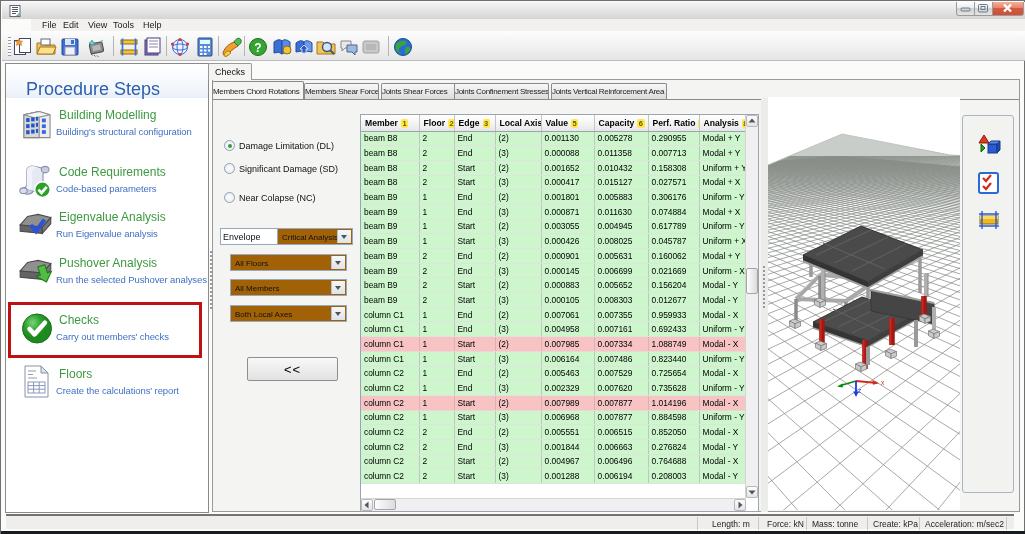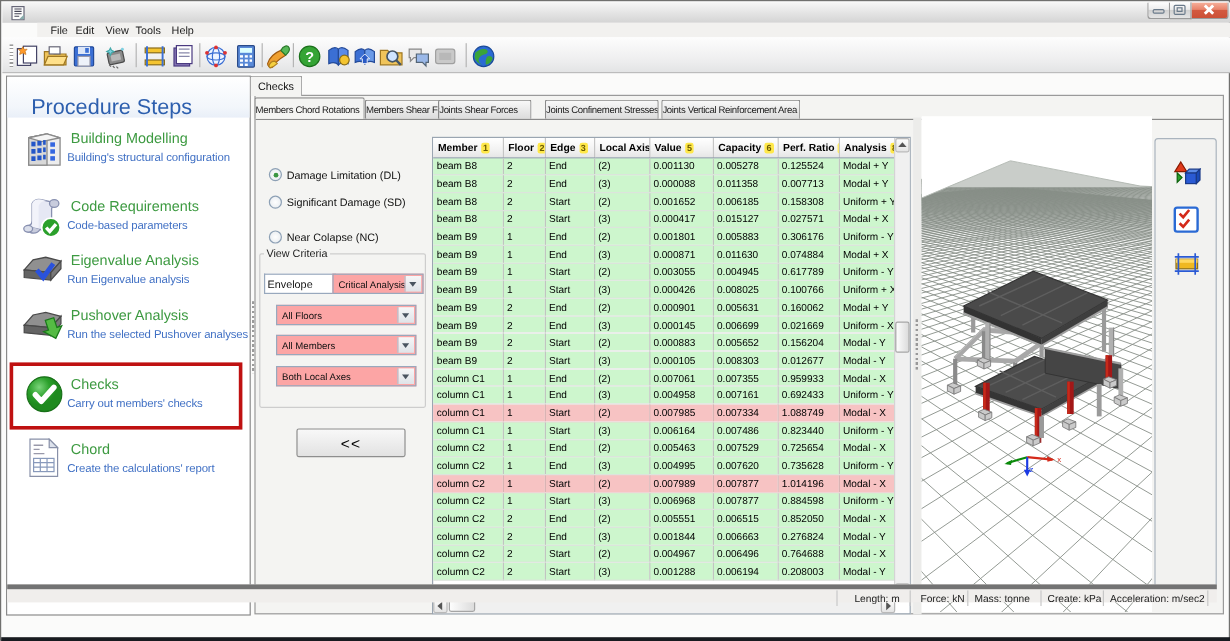--- a/index.html
+++ b/index.html
@@ -48,21 +48,21 @@
   white-space:nowrap; overflow:hidden; letter-spacing:-0.3px; }
 .stab.active { top:1px; height:18px; background:#f4f4f2; z-index:3; padding-top:5px; }
 #stabline { position:absolute; left:0; top:19px; width:806px; height:1px; background:#8a8a8a; }
 .fieldset { position:absolute; border:1px solid #cdcdcd; border-radius:2px; }
 .flabel { position:absolute; top:-6px; left:3px; background:#f4f4f2; font-size:9px; color:#222; padding:0 2px; }
 .radio { position:absolute; width:11px; height:11px; border-radius:50%;
   border:1px solid #8da0b5; background:radial-gradient(#fefefe,#e4e9ee); }
 .radio.sel::after { content:""; position:absolute; left:2.5px; top:2.5px; width:4px; height:4px;
   border-radius:50%; background:#3b9642; }
 .rlabel { position:absolute; font-size:9px; color:#111; white-space:nowrap; }
-.combo { position:absolute; height:17px; background:#fca5a5; border:1px solid #98a8bd;
+.combo { position:absolute; height:17px; background:#a16207; border:1px solid #98a8bd;
   font-size:8px; color:#111; padding:4px 0 0 4px; }
 .combo .arr { position:absolute; right:1px; top:1px; width:14px; height:13px;
   background:linear-gradient(#f6f7f8,#dfe3e8); border-left:1px solid #b9c3cf; }
 .combo .arr::after { content:""; position:absolute; left:3px; top:5px;
   border-left:3.5px solid transparent; border-right:3.5px solid transparent; border-top:4px solid #4a5460; }
 #btnback { position:absolute; left:34px; top:277px; width:91px; height:24px;
   background:linear-gradient(#f8f8f8,#e2e2e2); border:1px solid #8e8e8e; border-radius:2px;
   font-size:13px; text-align:center; padding-top:4px; letter-spacing:1px; }
 
 #tablewrap { position:absolute; left:147px; top:34px; width:399px; height:398px;
@@ -75,22 +75,22 @@
 tr.bad td { background:#f7c3c3; border-right-color:#d9b3b3; border-bottom-color:#eed5d5; }
 .sn { color:#6a5a00; background:#ffe84a; font-size:7.5px; padding:0 1.5px; margin-left:3px; border-radius:2px; }
 .vsb { position:absolute; width:13px; background:#f0f0f0; border-left:1px solid #d4d4d4; }
 .sbtn { position:absolute; width:12px; height:12px; background:linear-gradient(#fdfdfd,#e4e4e4);
   border:1px solid #b9b9b9; border-radius:2px; }
 .sthumb { position:absolute; background:linear-gradient(90deg,#fdfdfd,#dcdcdc); border:1px solid #a5a5a5; border-radius:2px; }
 #vsplit { position:absolute; left:548px; top:18px; width:7px; height:414px; background:#ececea; }
 #view3d { position:absolute; left:555px; top:17px; width:192px; height:413px; background:#fff; }
 #iconbar { position:absolute; left:749px; top:35px; width:52px; height:378px;
   background:#f2f2f0; border:1px solid #aab4be; border-radius:3px; }
-#status { position:absolute; left:5px; top:486px; width:1008px; height:15px;
-  background:#f0eeec; border-top:4px solid #737373; font-size:9.5px; color:#222; }
+#status { position:absolute; left:5px; top:513px; width:1008px; height:15px;
+  background:#f0eeec; border-top:2px solid #737373; font-size:9.5px; color:#222; }
 #status span { position:absolute; top:3px; font-size:8.5px; }
 .ssep { position:absolute; top:1px; width:1px; height:13px; background:#c8c8c8; }
 #botedge { position:absolute; left:0px; top:530px; width:1025px; height:4px; background:#181b20; }
 svg { display:block; }
 </style></head>
 <body>
 <div id="win">
   <div id="title">
     <svg class="abs" style="left:7px;top:3px" width="12" height="12" viewBox="0 0 12 12">
         <rect x="1" y="0.5" width="10" height="11" fill="#fdfdfd" stroke="#667"></rect>
@@ -319,46 +319,43 @@
           <svg width="30" height="36" viewBox="0 0 30 36">
 <path d="M3 2 L19 2 L26 9 L26 33 L3 33 Z" fill="#fff" stroke="#8890a8"></path>
 <path d="M19 2 L19 9 L26 9 Z" fill="#dde2ec" stroke="#8890a8"></path>
 <path d="M6 7 h8 M6 10.5 h5 M6 14 h9" stroke="#99a" stroke-width="1.2"></path>
 <g stroke="#8899bb" fill="none">
               <rect x="6" y="18" width="17" height="11"></rect>
               <path d="M6 21.6 h17 M6 25.2 h17 M11.6 18 v11 M17.2 18 v11"></path>
             </g>
           </svg>
         </span>
-        <div class="t">Chord</div>
+        <div class="t">Floors</div>
         <div class="s">Create the calculations' report</div>
       </div>
     <div id="redbox"></div>
   </div>
 
   <div style="position:absolute;left:209px;top:250px;width:2px;height:60px;background:repeating-linear-gradient(#9a9a9a 0 2px,transparent 2px 4px)"></div>
   <div id="tabzone">
     <div id="ctab">Checks</div>
     <div id="tabpage">
       <div class="stab active" style="left:-1px;width:92px">Members Chord Rotations</div>
       <div class="stab" style="left:91px;width:75px">Members Shear Forces</div>
-      <div class="stab" style="left:152px;width:78px">Joints Shear Forces</div>
+      <div class="stab" style="left:168px;width:78px">Joints Shear Forces</div>
       <div class="stab" style="left:241px;width:95px">Joints Confinement Stresses</div>
       <div class="stab" style="left:338px;width:116px">Joints Vertical Reinforcement Area</div>
       <div id="stabline"></div>
 
       <div class="radio sel" style="left:11px;top:60px"></div>
         <div class="rlabel" style="left:26px;top:61px">Damage Limitation (DL)</div>
       <div class="radio" style="left:11px;top:83px"></div>
         <div class="rlabel" style="left:26px;top:84px">Significant Damage (SD)</div>
       <div class="radio" style="left:11px;top:112px"></div>
         <div class="rlabel" style="left:26px;top:113px">Near Colapse (NC)</div>
-      <div class="fieldset" style="left:3px;top:131px;width:139px;height:129px">
-          <div class="flabel">View Criteria</div>
-        </div>
       <div style="position:absolute;left:7px;top:148px;width:60px;height:17px;background:#fff;border:1px solid #98a8bd;border-right:none"></div>
       <div class="rlabel" style="left:10px;top:152px">Envelope</div>
       <div class="combo" style="left:64px;top:148px;width:76px">Critical Analysis<span class="arr"></span></div>
       <div class="combo" style="left:17px;top:174px;width:117px">All Floors<span class="arr"></span></div>
       <div class="combo" style="left:17px;top:199px;width:117px">All Members<span class="arr"></span></div>
       <div class="combo" style="left:17px;top:225px;width:117px">Both Local Axes<span class="arr"></span></div>
       <div id="btnback">&lt;&lt;</div>
 
       <div id="tablewrap">
         <table>
@@ -375,40 +372,40 @@
               </tr>
             </thead>
             <tbody>
 <tr>
                 <td>beam B8</td>
                 <td>2</td>
                 <td>End</td>
                 <td>(2)</td>
                 <td>0.001130</td>
                 <td>0.005278</td>
-                <td>0.125524</td>
+                <td>0.290955</td>
                 <td>Modal + Y</td>
               </tr>
 <tr>
                 <td>beam B8</td>
                 <td>2</td>
                 <td>End</td>
                 <td>(3)</td>
                 <td>0.000088</td>
                 <td>0.011358</td>
                 <td>0.007713</td>
                 <td>Modal + Y</td>
               </tr>
 <tr>
                 <td>beam B8</td>
                 <td>2</td>
                 <td>Start</td>
                 <td>(2)</td>
                 <td>0.001652</td>
-                <td>0.006185</td>
+                <td>0.010432</td>
                 <td>0.158308</td>
                 <td>Uniform + Y</td>
               </tr>
 <tr>
                 <td>beam B8</td>
                 <td>2</td>
                 <td>Start</td>
                 <td>(3)</td>
                 <td>0.000417</td>
                 <td>0.015127</td>
@@ -445,21 +442,21 @@
                 <td>0.617789</td>
                 <td>Uniform - Y</td>
               </tr>
 <tr>
                 <td>beam B9</td>
                 <td>1</td>
                 <td>Start</td>
                 <td>(3)</td>
                 <td>0.000426</td>
                 <td>0.008025</td>
-                <td>0.100766</td>
+                <td>0.045787</td>
                 <td>Uniform + X</td>
               </tr>
 <tr>
                 <td>beam B9</td>
                 <td>2</td>
                 <td>End</td>
                 <td>(2)</td>
                 <td>0.000901</td>
                 <td>0.005631</td>
                 <td>0.160062</td>
@@ -543,21 +540,21 @@
                 <td>0.005463</td>
                 <td>0.007529</td>
                 <td>0.725654</td>
                 <td>Modal - X</td>
               </tr>
 <tr>
                 <td>column C2</td>
                 <td>1</td>
                 <td>End</td>
                 <td>(3)</td>
-                <td>0.004995</td>
+                <td>0.002329</td>
                 <td>0.007620</td>
                 <td>0.735628</td>
                 <td>Uniform - Y</td>
               </tr>
 <tr class="bad">
                 <td>column C2</td>
                 <td>1</td>
                 <td>Start</td>
                 <td>(2)</td>
                 <td>0.007989</td>

